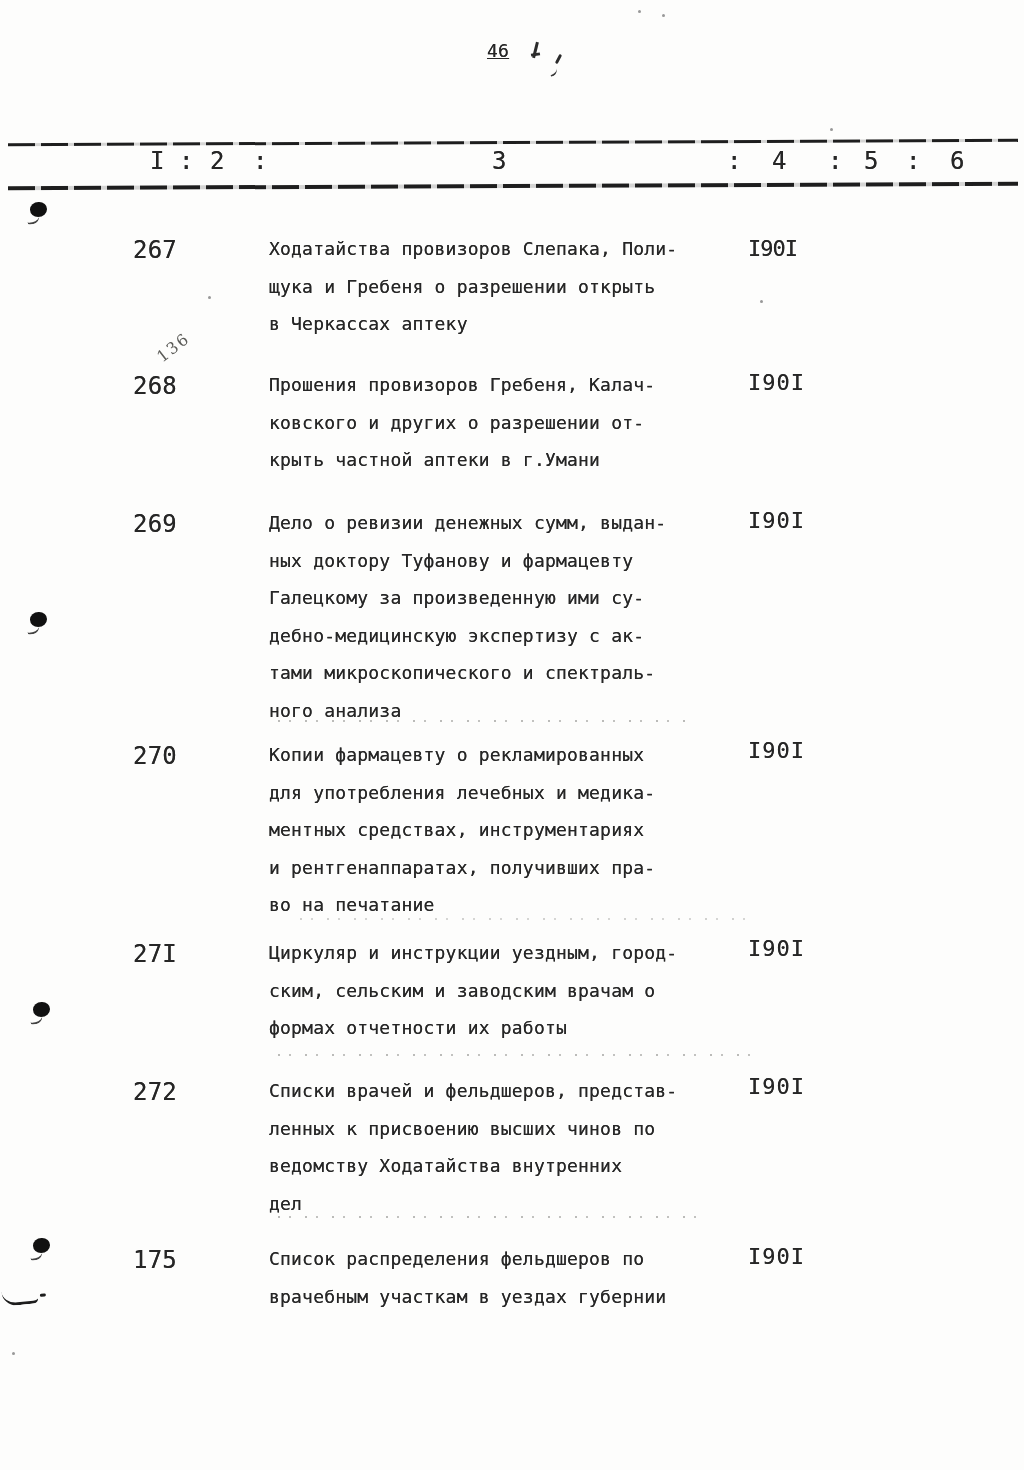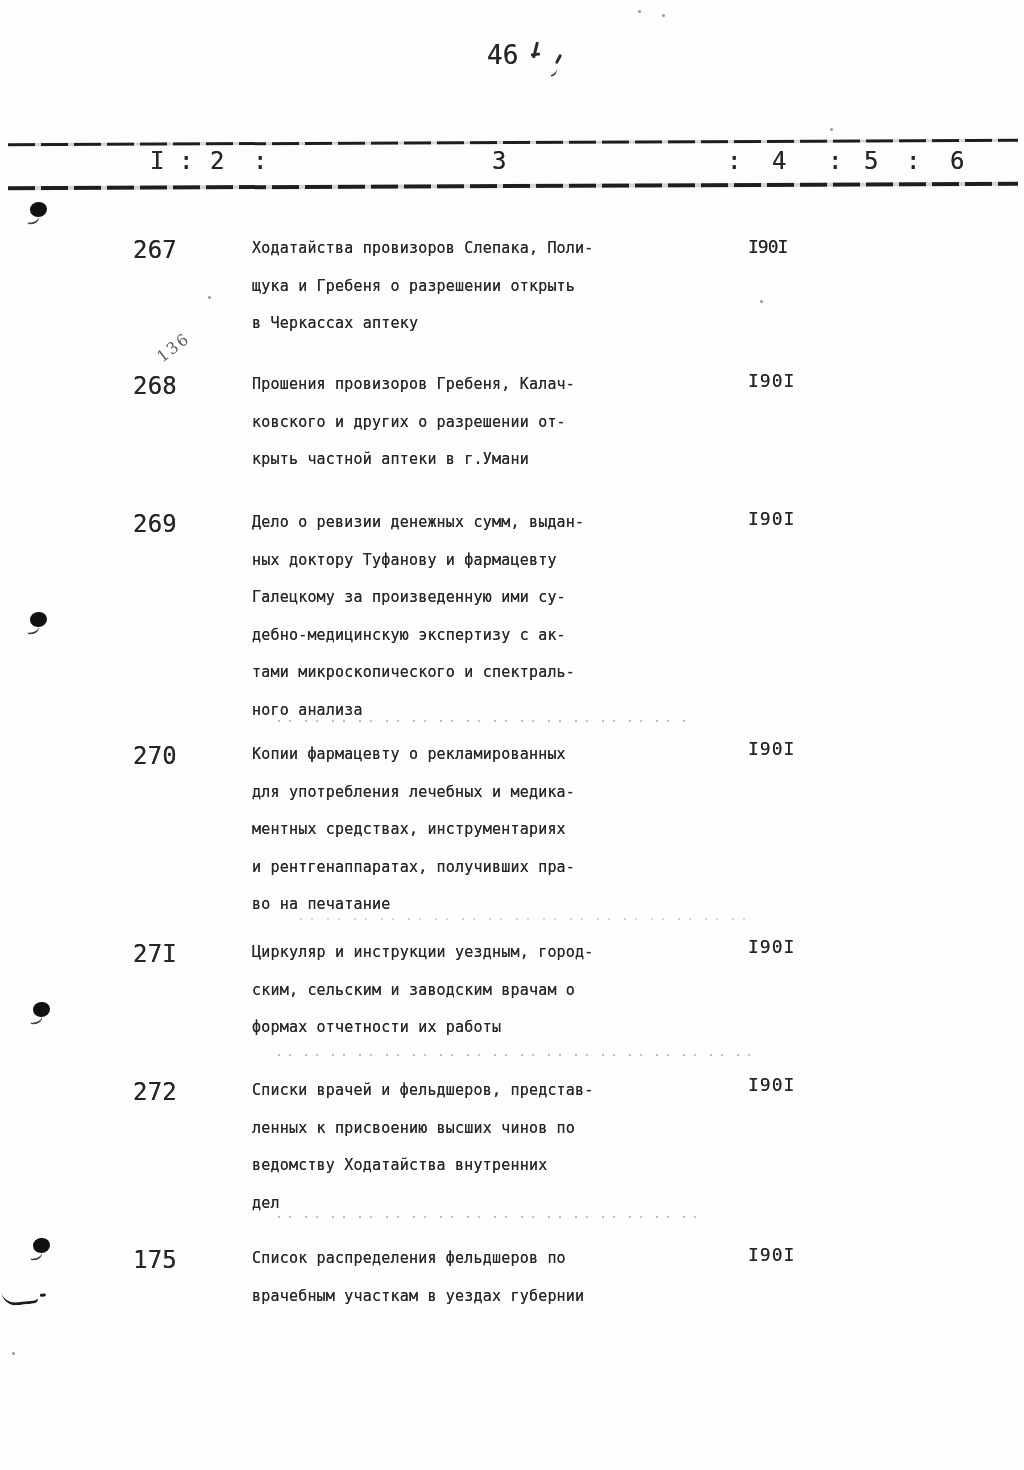--- a/index.html
+++ b/index.html
@@ -11,21 +11,22 @@
     overflow:hidden;
     font-family:"DejaVu Sans Mono","Liberation Mono",monospace;
     color:#262626;
   }
   .type{
     text-shadow:0 0 0.6px rgba(20,20,20,.75);
     letter-spacing:.2px;
   }
   .page-number{
     position:absolute;top:40px;left:487px;
-    font-size:26px;
+    font-size:18px;
+    text-decoration:underline;
   }
   
   .pn-mark{position:absolute;top:40px;left:531px;width:30px;height:34px;}
   .pn-mark .s1,.pn-mark .s2,.pn-mark .s3{position:absolute;background:#2b2b2b;}
   .pn-mark .s1{width:3px;height:16px;left:3px;top:2px;transform:rotate(14deg);}
   .pn-mark .s2{width:9px;height:3px;left:0;top:13px;transform:rotate(-8deg);}
   .pn-mark .s3{width:3px;height:10px;left:26px;top:14px;transform:rotate(28deg);border-radius:2px;}
   .pn-mark .s4{position:absolute;width:8px;height:8px;left:18px;top:26px;border-bottom:2px solid #3a3a3a;border-radius:0 0 8px 2px;transform:rotate(-20deg);}
 
   .rule{
@@ -33,25 +34,25 @@
     background:repeating-linear-gradient(90deg,#1e1e1e 0 27px,rgba(30,30,30,.18) 27px 33px);
     transform:rotate(-0.25deg);
   }
   .rule.top{top:141px;height:3px;}
   .rule.bottom{top:184px;}
 
   .hdr-cell{position:absolute;top:147px;font-size:24px;}
 
   .entry-num{position:absolute;left:133px;font-size:24px;}
   .entry-desc{
-    position:absolute;left:252px;width:505px;
-    font-size:15px;line-height:37.6px;
+    position:absolute;left:269px;width:505px;
+    font-size:18px;line-height:37.6px;
     white-space:pre-line;
   }
-  .entry-year{position:absolute;left:748px;font-size:18px;letter-spacing:1px;}
+  .entry-year{position:absolute;left:748px;font-size:22px;letter-spacing:1px;}
 
   .pencil-note{
     position:absolute;top:338px;left:155px;
     font-family:"DejaVu Serif","Liberation Serif",serif;
     font-size:16px;color:#4a4a46;
     transform:rotate(-38deg);
     letter-spacing:2px;
     opacity:.9;
   }
 

